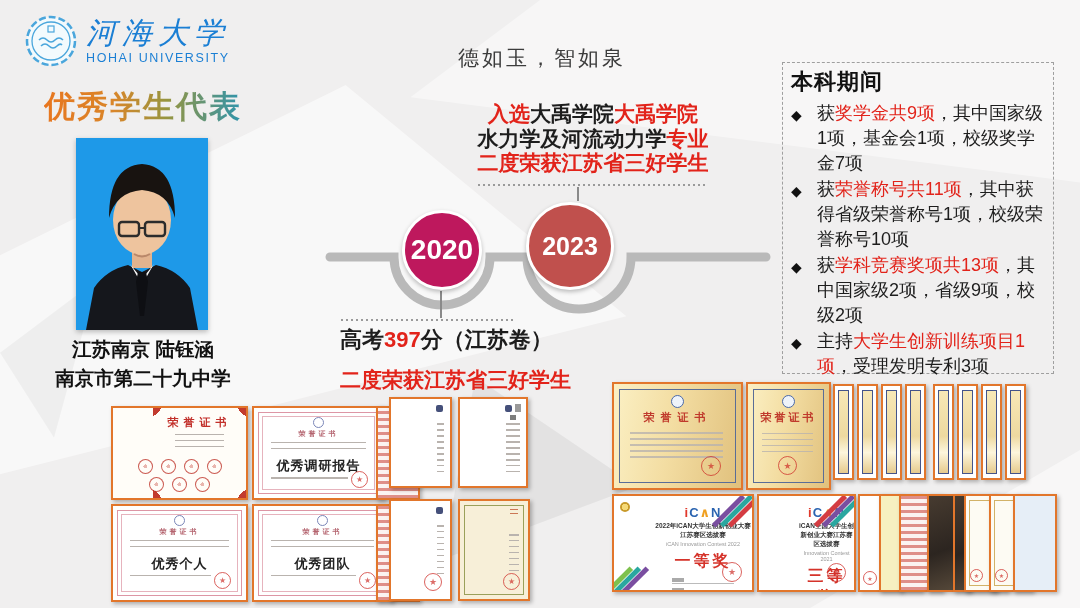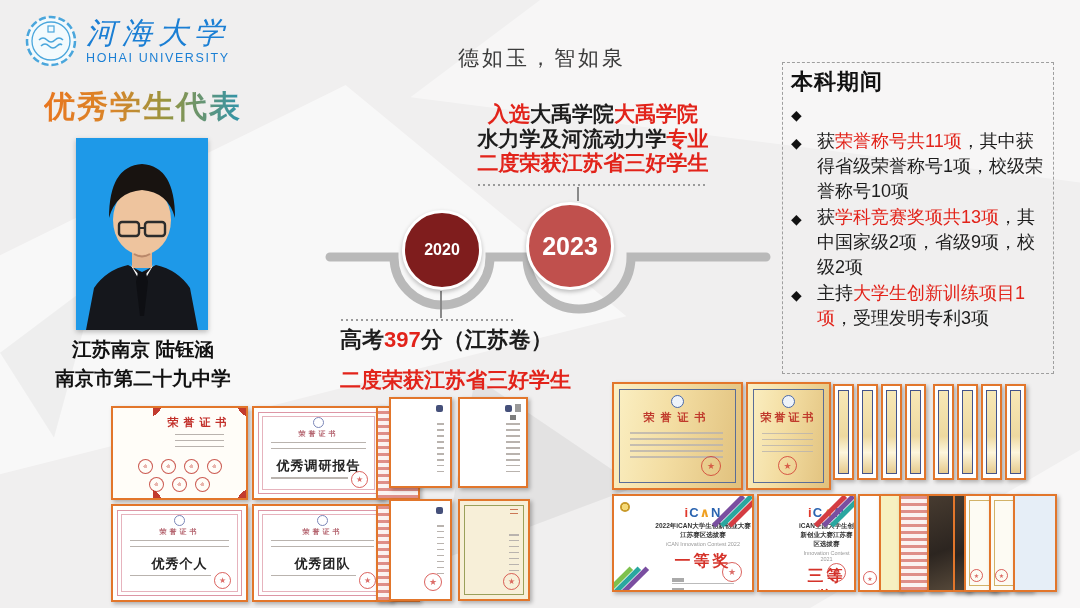--- a/index.html
+++ b/index.html
@@ -27,21 +27,21 @@
   .intro{position:absolute;left:448px;top:102px;width:290px;text-align:center;
          font-size:21px;font-weight:bold;line-height:24.5px;color:#222;}
   .red{color:#e2231a;}
   .blk{color:#1d1d1d;}
 
   
   .tl-svg{position:absolute;left:0;top:0;width:1080px;height:608px;pointer-events:none;}
   .tl-circle{position:absolute;border-radius:50%;border:3px solid #fff;color:#fff;
      font-weight:bold;display:flex;align-items:center;justify-content:center;
      box-shadow:0 2px 4px rgba(0,0,0,.25);}
-  .tl-blue{left:402px;top:210px;width:74px;height:74px;background:#7f1d1d;font-size:16px;}
+  .tl-blue{left:402px;top:210px;width:74px;height:74px;background:#be185d;font-size:28px;}
   .tl-red{left:526px;top:202px;width:82px;height:82px;background:#c0504d;font-size:25px;}
 
   .gaokao{position:absolute;left:340px;top:325px;font-size:22px;font-weight:bold;color:#1d1d1d;}
   .sanhao{position:absolute;left:340px;top:366px;font-size:21px;font-weight:bold;color:#e2231a;}
 
   
   .photo{position:absolute;left:76px;top:138px;width:132px;height:192px;box-shadow:0 2px 5px rgba(0,0,0,.25);}
   .stu-name{position:absolute;left:23px;top:336px;width:240px;text-align:center;
             font-size:19.5px;font-weight:bold;color:#111;}
   .stu-school{position:absolute;left:23px;top:365px;width:240px;text-align:center;
@@ -187,20 +187,21 @@
     <path d="M62 134 L70 134 L72 144 L68 178 L64 178 L60 144 Z" fill="#0e0f13"></path>
   </svg>
   <div class="stu-name">江苏南京 陆钰涵</div>
   <div class="stu-school">南京市第二十九中学</div>
 
   <div class="panel">
     <div class="panel-title">本科期间</div>
     <ul>
       <li>
         <span class="p-bullet">◆</span>
+        <span class="p-text"><span class="blk">获</span><span class="red">奖学金共9项</span><span class="blk">，其中国家级1项，基金会1项，校级奖学金7项</span></span>
       </li>
       <li>
         <span class="p-bullet">◆</span>
         <span class="p-text"><span class="blk">获</span><span class="red">荣誉称号共11项</span><span class="blk">，其中获得省级荣誉称号1项，校级荣誉称号10项</span></span>
       </li>
       <li>
         <span class="p-bullet">◆</span>
         <span class="p-text"><span class="blk">获</span><span class="red">学科竞赛奖项共13项</span><span class="blk">，其中国家级2项，省级9项，校级2项</span></span>
       </li>
       <li>

